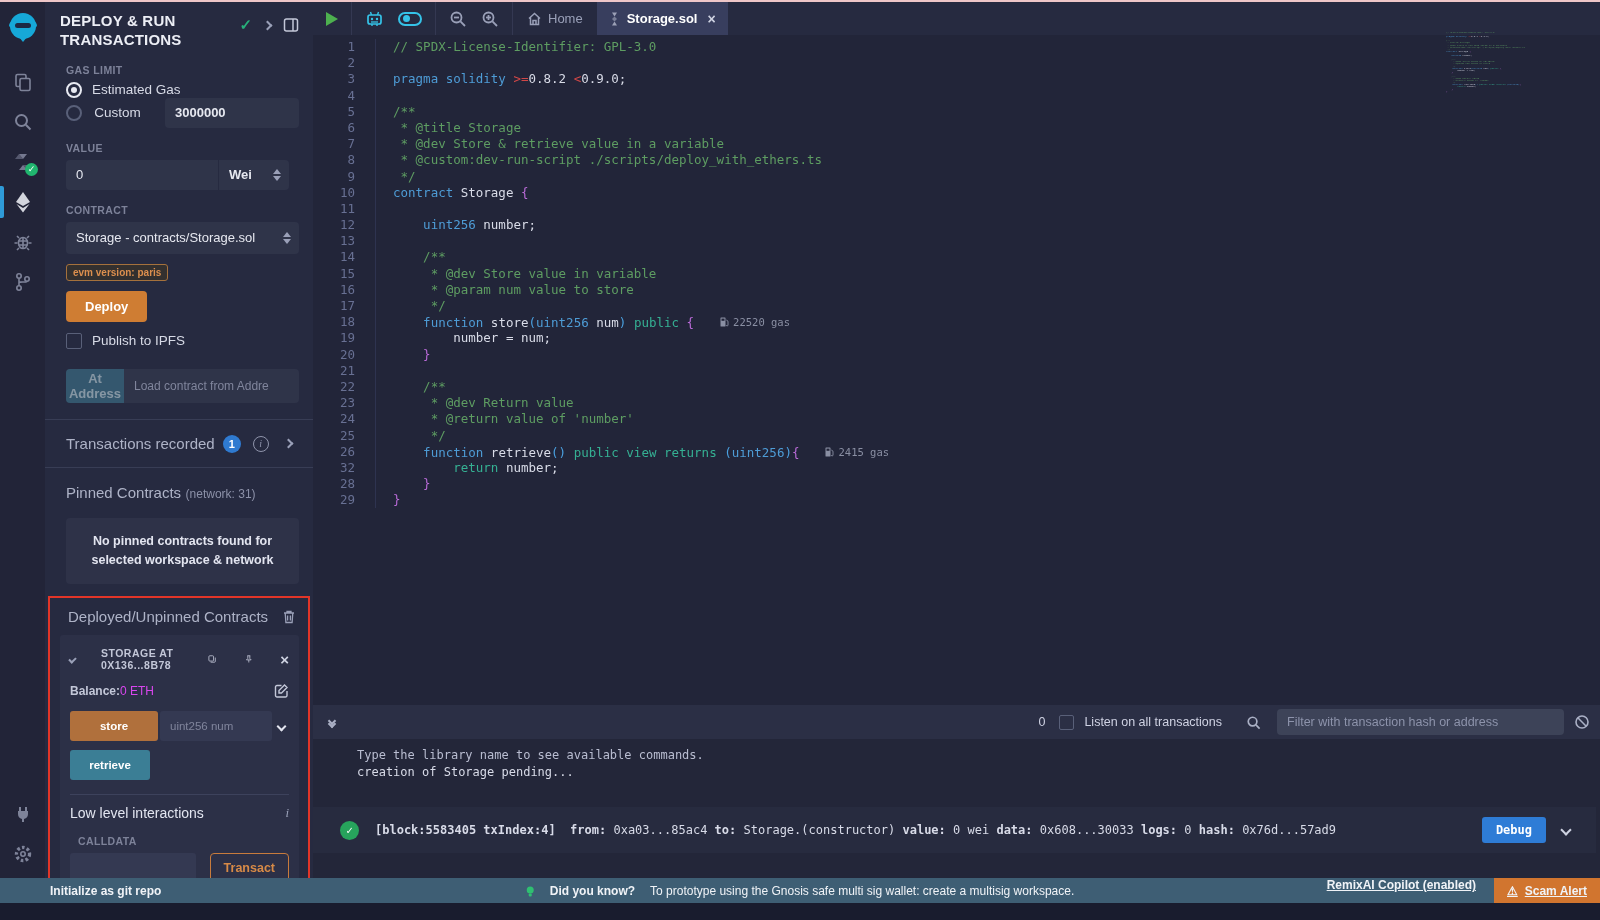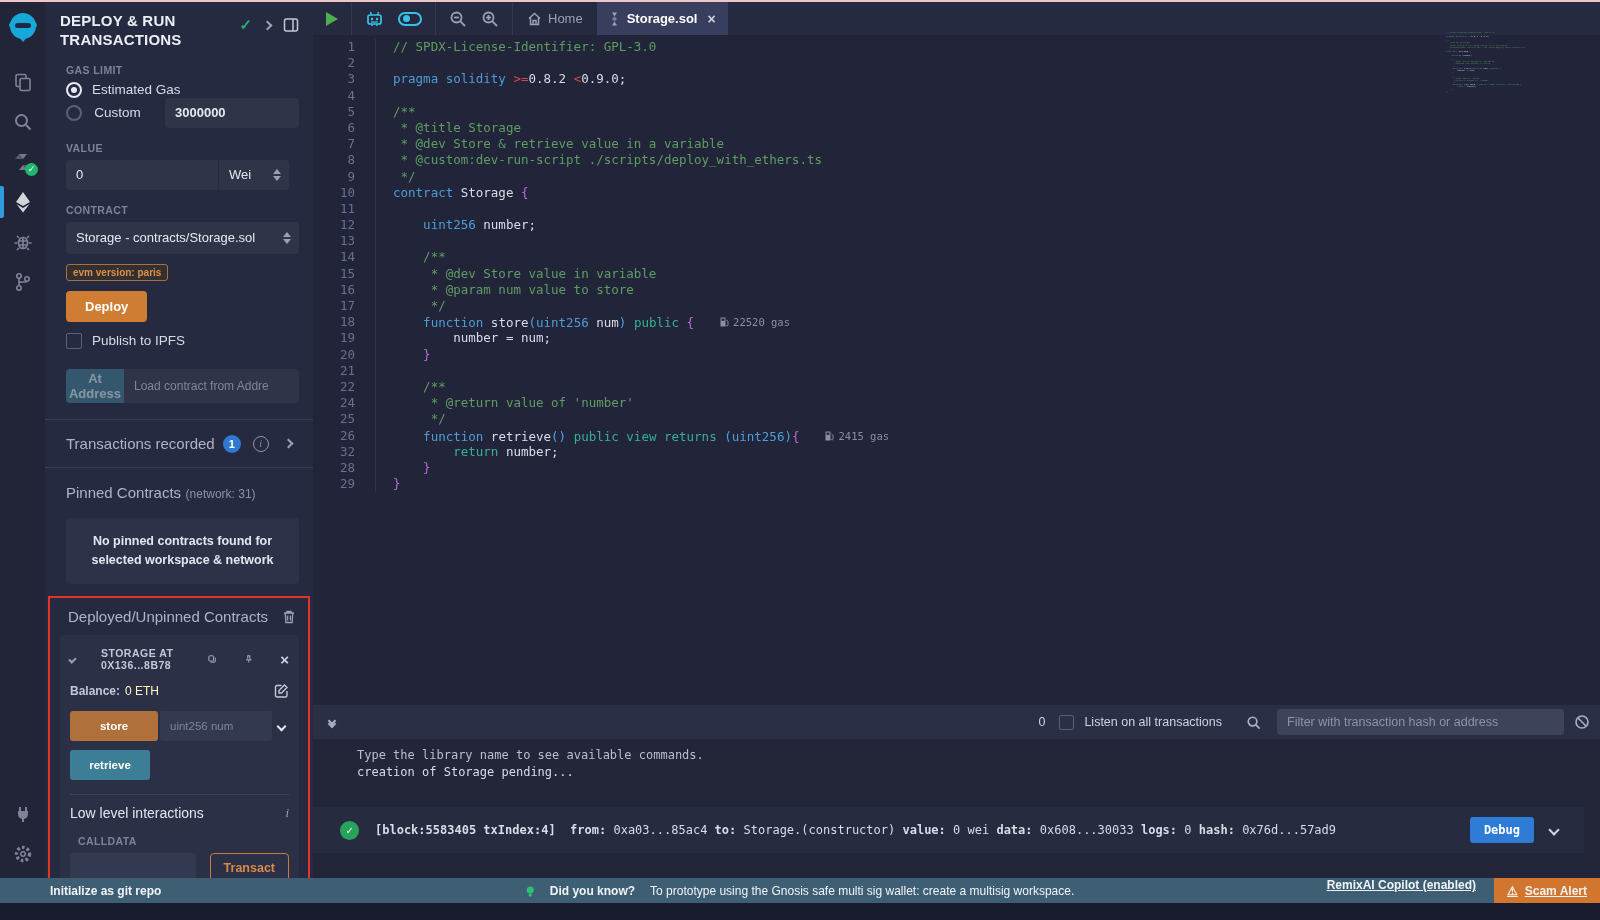--- a/index.html
+++ b/index.html
@@ -60,21 +60,21 @@
   
   .redbox { border:2px solid #e23528; margin:12px -11px 0 -12px; padding:10px 9px 26px 10px; }
   .dep-hdr { display:flex; align-items:center; padding-left:8px; }
   .trash { margin-left:14px; cursor:pointer; }
   .card { background:#2c3047; border-radius:3px; margin-top:10px; padding:12px 10px 14px 10px; }
   .card-hdr { display:flex; align-items:center; gap:22px; }
   .c-name { font-size:10.5px; font-weight:bold; color:#c3c7d8; letter-spacing:.5px; margin-left:4px; }
   .card-hdr .ci { margin-left:6px; cursor:pointer; }
   .bal-row { display:flex; align-items:center; margin-top:12px; }
   .bal-lbl { font-size:12px; font-weight:bold; color:#c3c7d8; }
-  .bal-val { font-size:12px; color:#fef9c3; margin-left:5px; }
+  .bal-val { font-size:12px; color:#d946ef; }
   .fn-row { display:flex; align-items:center; margin-top:13px; }
   .btn-store { background:#b0703c; color:#fff; font-size:11.5px; font-weight:bold; border:none; border-radius:3px; width:88px; height:30px; cursor:pointer; }
   .store-inp { width:112px; height:30px; margin-left:2px; border-radius:3px; font-size:11.5px; background:#343952; }
   .btn-retrieve { background:#3b7e95; color:#fff; font-size:11.5px; font-weight:bold; border:none; border-radius:3px; width:80px; height:30px; margin-top:9px; cursor:pointer; }
   .lowlevel { border-top:1px solid #3d425c; margin-top:14px; padding-top:10px; }
   .low-ttl-row { display:flex; align-items:center; }
   .low-ttl { font-size:14px; color:#e2e5f0; }
   .ital-i { margin-left:auto; color:#9aa0b8; font-family:"Liberation Serif",serif; font-style:italic; font-size:13px; }
   .call-row { display:flex; align-items:center; margin-top:4px; }
   .call-inp { width:126px; height:30px; border-radius:3px; background:#343952; }
@@ -105,21 +105,21 @@
   #terminal { position:absolute; left:313px; right:0; top:705px; height:173px; background:#232639; }
   #term-bar { height:34px; background:#2b2f45; display:flex; align-items:center; padding:0 10px 0 16px; }
   .dblchev { display:flex; flex-direction:column; gap:0; cursor:pointer; }
   .dblchev .chev { border-color:#aab0c5; width:6px; height:6px; }
   .dblchev .chev + .chev { margin-top:-3px; }
   #term-bar .right { margin-left:auto; display:flex; align-items:center; gap:10px; }
   .tcount { color:#cfd2e3; font-size:12.5px; margin-right:4px; }
   .listen-lbl { color:#cfd2e3; font-size:12.5px; }
   .filter-inp { width:287px; height:26px; background:#3d4358; border:none; border-radius:4px; color:#e6e8f0; font-size:12.5px; padding:0 10px; outline:none; }
   .filter-inp::placeholder { color:#8d93ab; }
-  #term-body { padding:8px 16px 0 0; font-family:"DejaVu Sans Mono",monospace; font-size:12px; color:#b9bdd1; }
+  #term-body { padding:8px 4px 0 0; font-family:"DejaVu Sans Mono",monospace; font-size:12px; color:#b9bdd1; }
   #term-body .tline { padding-left:44px; line-height:17px; }
   .txrow { display:flex; align-items:center; margin-top:26px; background:#272b3f; padding:10px 12px 10px 0; }
   .okcirc { width:19px; height:19px; border-radius:50%; background:#27a35c; color:#fff; font-size:11px; display:flex; align-items:center; justify-content:center; margin:0 16px 0 27px; flex:none; }
   .txtext { color:#d8dbe8; white-space:nowrap; overflow:hidden; }
   .txtext b { font-weight:bold; }
   .btn-debug { margin-left:auto; background:#2e7cd6; border:none; color:#fff; font-family:"DejaVu Sans Mono",monospace; font-size:12px; font-weight:bold; border-radius:3px; padding:6px 14px; cursor:pointer; flex:none; }
   .tx-chev { margin:0 14px 0 16px; }
   .tx-chev .chev { border-color:#cfd3e2; width:8px; height:8px; }
   .prompt { padding-left:16px; margin-top:22px; color:#cfd2e3; }
 
@@ -228,21 +228,21 @@
     </div>
     <div class="row" style="margin-top:0;justify-content:space-between;">
       <span class="radio"></span>
       <span class="radlbl">Custom</span>
       <input class="inp" style="width: 134px; margin-left: 22px; font-weight: 600;" value="3000000">
     </div>
 
     <div class="lbl">VALUE</div>
     <div class="row" style="gap:1px;">
       <input class="inp" style="width: 152px; border-radius: 4px 0px 0px 4px;" value="0">
-      <div class="selbox" style="width:70px; border-radius:0 4px 4px 0; font-weight:400;">
+      <div class="selbox" style="width:70px; border-radius:0 4px 4px 0; font-weight:700;">
         <span>Wei</span>
         <span class="updown">
             <span class="tri-up"></span>
             <span class="tri-down"></span>
           </span>
       </div>
     </div>
 
     <div class="lbl">CONTRACT</div>
     <div class="selbox" style="margin-left:6px; height:32px;">
@@ -404,20 +404,21 @@
         <div class="code-line"><span class="gut">17</span><span class="lc"><span class="tok-c">     */</span></span></div>
         <div class="code-line"><span class="gut">18</span><span class="lc"><span class="tok-w">    </span><span class="tok-k">function</span><span class="tok-w"> store</span><span class="tok-b">(</span><span class="tok-k">uint256</span><span class="tok-w"> num</span><span class="tok-b">)</span><span class="tok-w"> </span><span class="tok-t">public</span><span class="tok-w"> </span><span class="tok-p">{</span><span class="gasanno"><svg width="9" height="10" viewBox="0 0 9 10">
                 <rect x="0.5" y="0.5" width="5" height="9" rx="0.6" fill="#8a8fa3"></rect>
                 <rect x="1.5" y="1.6" width="3" height="2.2" fill="#222539"></rect>
                 <path d="M6.3 3 L8 4.2 V8 a0.9 0.9 0 0 1 -1.8 0" stroke="#8a8fa3" stroke-width="0.9" fill="none"></path>
               </svg><span>22520 gas</span></span></span></div>
         <div class="code-line"><span class="gut">19</span><span class="lc"><span class="tok-w">        number = num;</span></span></div>
         <div class="code-line"><span class="gut">20</span><span class="lc"><span class="tok-p">    }</span></span></div>
         <div class="code-line"><span class="gut">21</span><span class="lc"></span></div>
         <div class="code-line"><span class="gut">22</span><span class="lc"><span class="tok-c">    /**</span></span></div>
+        <div class="code-line"><span class="gut">23</span><span class="lc"><span class="tok-c">     * @dev Return value</span></span></div>
         <div class="code-line"><span class="gut">24</span><span class="lc"><span class="tok-c">     * @return value of 'number'</span></span></div>
         <div class="code-line"><span class="gut">25</span><span class="lc"><span class="tok-c">     */</span></span></div>
         <div class="code-line"><span class="gut">26</span><span class="lc"><span class="tok-w">    </span><span class="tok-k">function</span><span class="tok-w"> retrieve</span><span class="tok-b">()</span><span class="tok-w"> </span><span class="tok-t">public view</span><span class="tok-w"> </span><span class="tok-t">returns</span><span class="tok-w"> </span><span class="tok-b">(</span><span class="tok-k">uint256</span><span class="tok-b">)</span><span class="tok-p">{</span><span class="gasanno"><svg width="9" height="10" viewBox="0 0 9 10">
                 <rect x="0.5" y="0.5" width="5" height="9" rx="0.6" fill="#8a8fa3"></rect>
                 <rect x="1.5" y="1.6" width="3" height="2.2" fill="#222539"></rect>
                 <path d="M6.3 3 L8 4.2 V8 a0.9 0.9 0 0 1 -1.8 0" stroke="#8a8fa3" stroke-width="0.9" fill="none"></path>
               </svg><span>2415 gas</span></span></span></div>
         <div class="code-line"><span class="gut">32</span><span class="lc"><span class="tok-w">        </span><span class="tok-t">return</span><span class="tok-w"> number;</span></span></div>
         <div class="code-line"><span class="gut">28</span><span class="lc"><span class="tok-p">    }</span></span></div>
         <div class="code-line"><span class="gut">29</span><span class="lc"><span class="tok-p">}</span></span></div>

